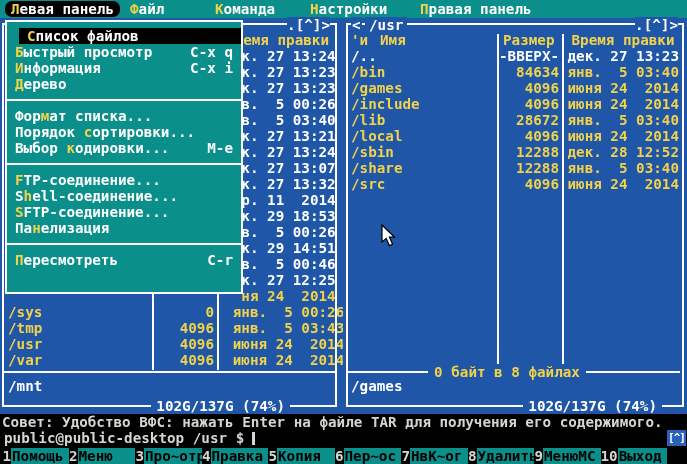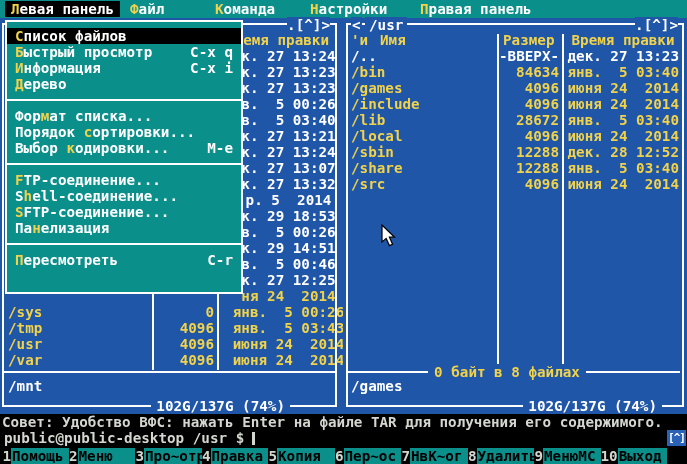--- a/index.html
+++ b/index.html
@@ -12,21 +12,21 @@
   }
   html,body{margin:0;padding:0;background:#222;}
   .screen{
     position:relative;width:687px;height:464px;background:var(--black);
     font-family:"DejaVu Sans Mono", monospace;font-size:14.25px;line-height:16px;
     font-weight:bold;overflow:hidden;cursor:default;
   }
   
   .menubar{position:absolute;left:0;top:0;width:687px;height:18px;background:var(--teal);}
   .mb-item{position:absolute;top:1px;height:16px;padding:0 6px;color:var(--white);white-space:pre;}
-  .mb-item.selected{background:var(--black);}
+  .mb-item.selected{background:var(--black);border-radius:7px;}
   .hot{color:var(--yellow);}
   
   .panel{position:absolute;top:18px;height:396px;background:var(--blue);}
   .panel.lp{left:0;width:343px;}
   .panel.rp{left:343px;width:344px;}
   .frame{position:absolute;border:2px solid var(--white);top:5px;bottom:7px;pointer-events:none;}
   .lp .frame{left:2px;right:6px;}
   .rp .frame{left:3px;right:3px;}
   .vline{position:absolute;top:16px;height:336px;width:2px;background:var(--white);}
   .lp .v1{left:152px;} .lp .v2{left:217px;}
@@ -53,21 +53,21 @@
   .summary{position:absolute;top:346px;left:0;right:16px;height:16px;text-align:center;color:var(--yellow);}
   .summary span{background:var(--blue);padding:0 6px;position:relative;}
   .mini{position:absolute;top:360px;left:8px;height:16px;color:var(--white);}
   .free{position:absolute;top:380px;height:16px;color:var(--white);background:var(--blue);padding:0 5px;}
   .lp .free{right:53px;}
   .rp .free{right:25px;}
   
   .dropdown{position:absolute;left:5px;top:20px;width:238px;height:274px;box-sizing:border-box;
     background:var(--teal);border:2px solid var(--white);padding:6px 0;z-index:5;}
   .mitem{position:relative;height:16px;padding:0 8px;color:var(--white);white-space:pre;}
-  .mitem.selected{background:var(--black);}
+  .mitem.selected{background:var(--black);margin-left:12px;}
   .mitem .shortcut{position:absolute;right:8px;top:0;}
   .msep{position:relative;height:16px;}
   .msep div{position:absolute;left:0;right:0;top:7px;height:2px;background:var(--white);}
   
   .hint{position:absolute;top:414px;left:0;width:687px;height:16px;background:var(--black);color:var(--gray);padding-left:2px;white-space:pre;box-sizing:border-box;}
   .cmdline{position:absolute;top:430px;left:0;width:687px;height:16px;background:var(--black);color:var(--gray);padding-left:4px;white-space:pre;box-sizing:border-box;}
   .ccursor{display:inline-block;width:3px;height:13px;background:var(--gray);vertical-align:-2px;margin-left:8px;}
   .cmd-badge{position:absolute;top:430px;right:1px;width:19px;height:16px;background:#2a62b8;color:var(--white);
     font-size:11px;text-align:center;line-height:15px;letter-spacing:-1px;}
   .keybar{position:absolute;top:448px;left:0;width:687px;height:16px;background:var(--black);display:flex;padding-left:2px;box-sizing:border-box;}
@@ -99,21 +99,21 @@
     <div id="lp-rows">
         <div class="row white" style="top: 30px;"><span class="name"></span><span class="size"></span><span class="mtime">к. 27 13:24</span></div>
         <div class="row white" style="top: 46px;"><span class="name"></span><span class="size"></span><span class="mtime">к. 27 13:23</span></div>
         <div class="row white" style="top: 62px;"><span class="name"></span><span class="size"></span><span class="mtime">к. 27 13:23</span></div>
         <div class="row white" style="top: 78px;"><span class="name"></span><span class="size"></span><span class="mtime">в.  5 00:26</span></div>
         <div class="row white" style="top: 94px;"><span class="name"></span><span class="size"></span><span class="mtime">в.  5 03:40</span></div>
         <div class="row white" style="top: 110px;"><span class="name"></span><span class="size"></span><span class="mtime">к. 27 13:21</span></div>
         <div class="row white" style="top: 126px;"><span class="name"></span><span class="size"></span><span class="mtime">к. 27 13:24</span></div>
         <div class="row white" style="top: 142px;"><span class="name"></span><span class="size"></span><span class="mtime">к. 27 13:07</span></div>
         <div class="row white" style="top: 158px;"><span class="name"></span><span class="size"></span><span class="mtime">к. 27 13:32</span></div>
-        <div class="row white" style="top: 174px;"><span class="name"></span><span class="size"></span><span class="mtime">р. 5  2014</span></div>
+        <div class="row white" style="top: 174px;"><span class="name"></span><span class="size"></span><span class="mtime">р. 11  2014</span></div>
         <div class="row white" style="top: 190px;"><span class="name"></span><span class="size"></span><span class="mtime">к. 29 18:53</span></div>
         <div class="row white" style="top: 206px;"><span class="name"></span><span class="size"></span><span class="mtime">в.  5 00:26</span></div>
         <div class="row white" style="top: 222px;"><span class="name"></span><span class="size"></span><span class="mtime">к. 29 14:51</span></div>
         <div class="row white" style="top: 238px;"><span class="name"></span><span class="size"></span><span class="mtime">в.  5 00:46</span></div>
         <div class="row white" style="top: 254px;"><span class="name"></span><span class="size"></span><span class="mtime">к. 27 12:25</span></div>
         <div class="row yellow" style="top: 270px;"><span class="name"></span><span class="size"></span><span class="mtime">ня 24  2014</span></div>
         <div class="row yellow" style="top: 286px;"><span class="name">/sys</span><span class="size">0</span><span class="mtime">янв.  5 00:26</span></div>
         <div class="row yellow" style="top: 302px;"><span class="name">/tmp</span><span class="size">4096</span><span class="mtime">янв.  5 03:43</span></div>
         <div class="row yellow" style="top: 318px;"><span class="name">/usr</span><span class="size">4096</span><span class="mtime">июня 24  2014</span></div>
         <div class="row yellow" style="top: 334px;"><span class="name">/var</span><span class="size">4096</span><span class="mtime">июня 24  2014</span></div>

